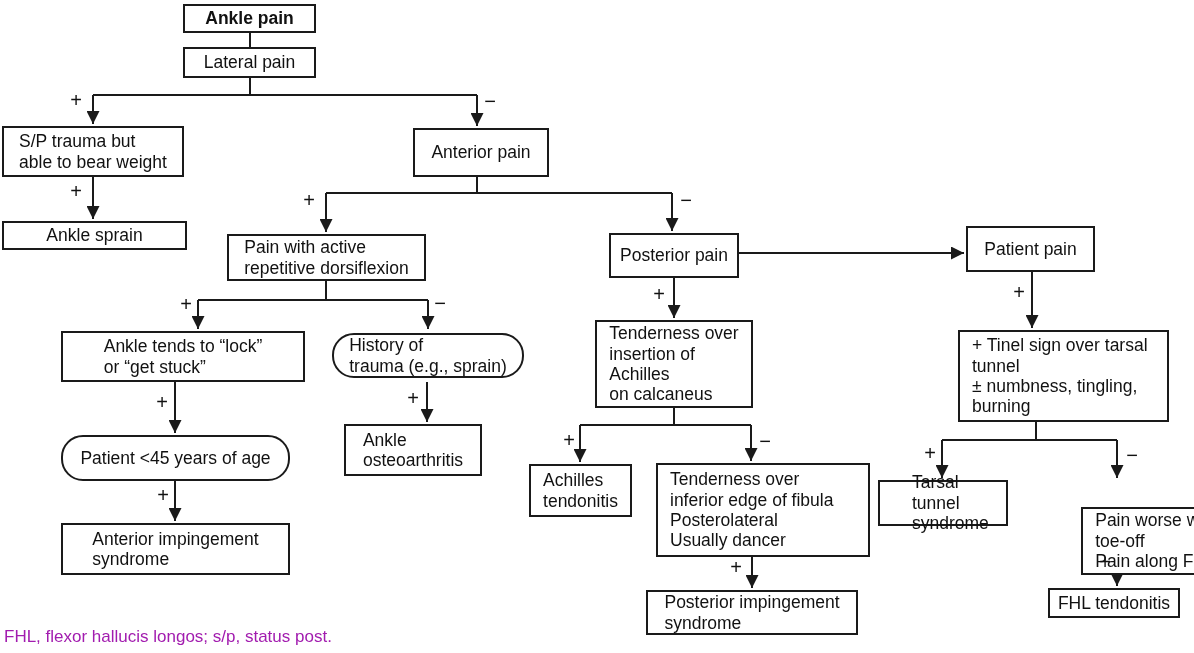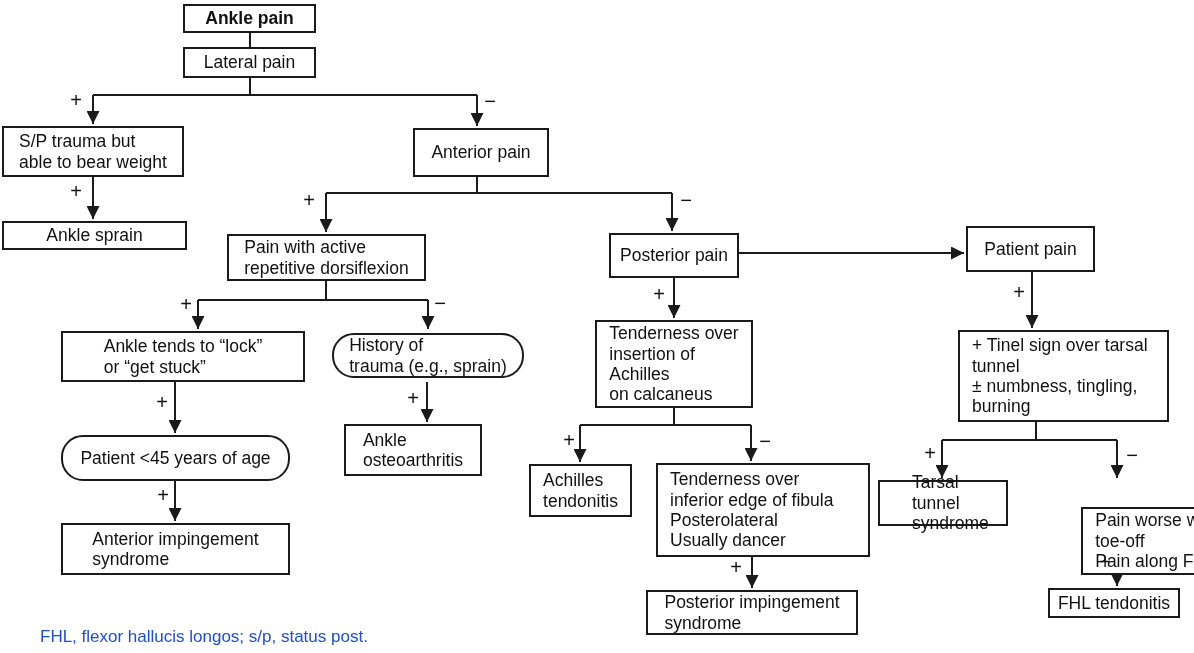--- a/index.html
+++ b/index.html
@@ -41,22 +41,21 @@
     transform: translate(-50%, -50%);
     font-size: 20px;
     line-height: 1;
     color: #111111;
   }
   .footnote {
     position: absolute;
     left: 4px;
     top: 627px;
     font-size: 17px;
-    color: #1d4ed8;
-    margin-left: 36px;
+    color: #a21caf;
   }
 </style>
 </head>
 <body>
 
 <div class="canvas">
 
   <svg class="connectors" width="1194" height="653" viewBox="0 0 1194 653">
     <defs>
       <marker id="arrow" viewBox="0 0 10 10" refX="10" refY="5" markerWidth="6.5" markerHeight="6.5" orient="auto">

